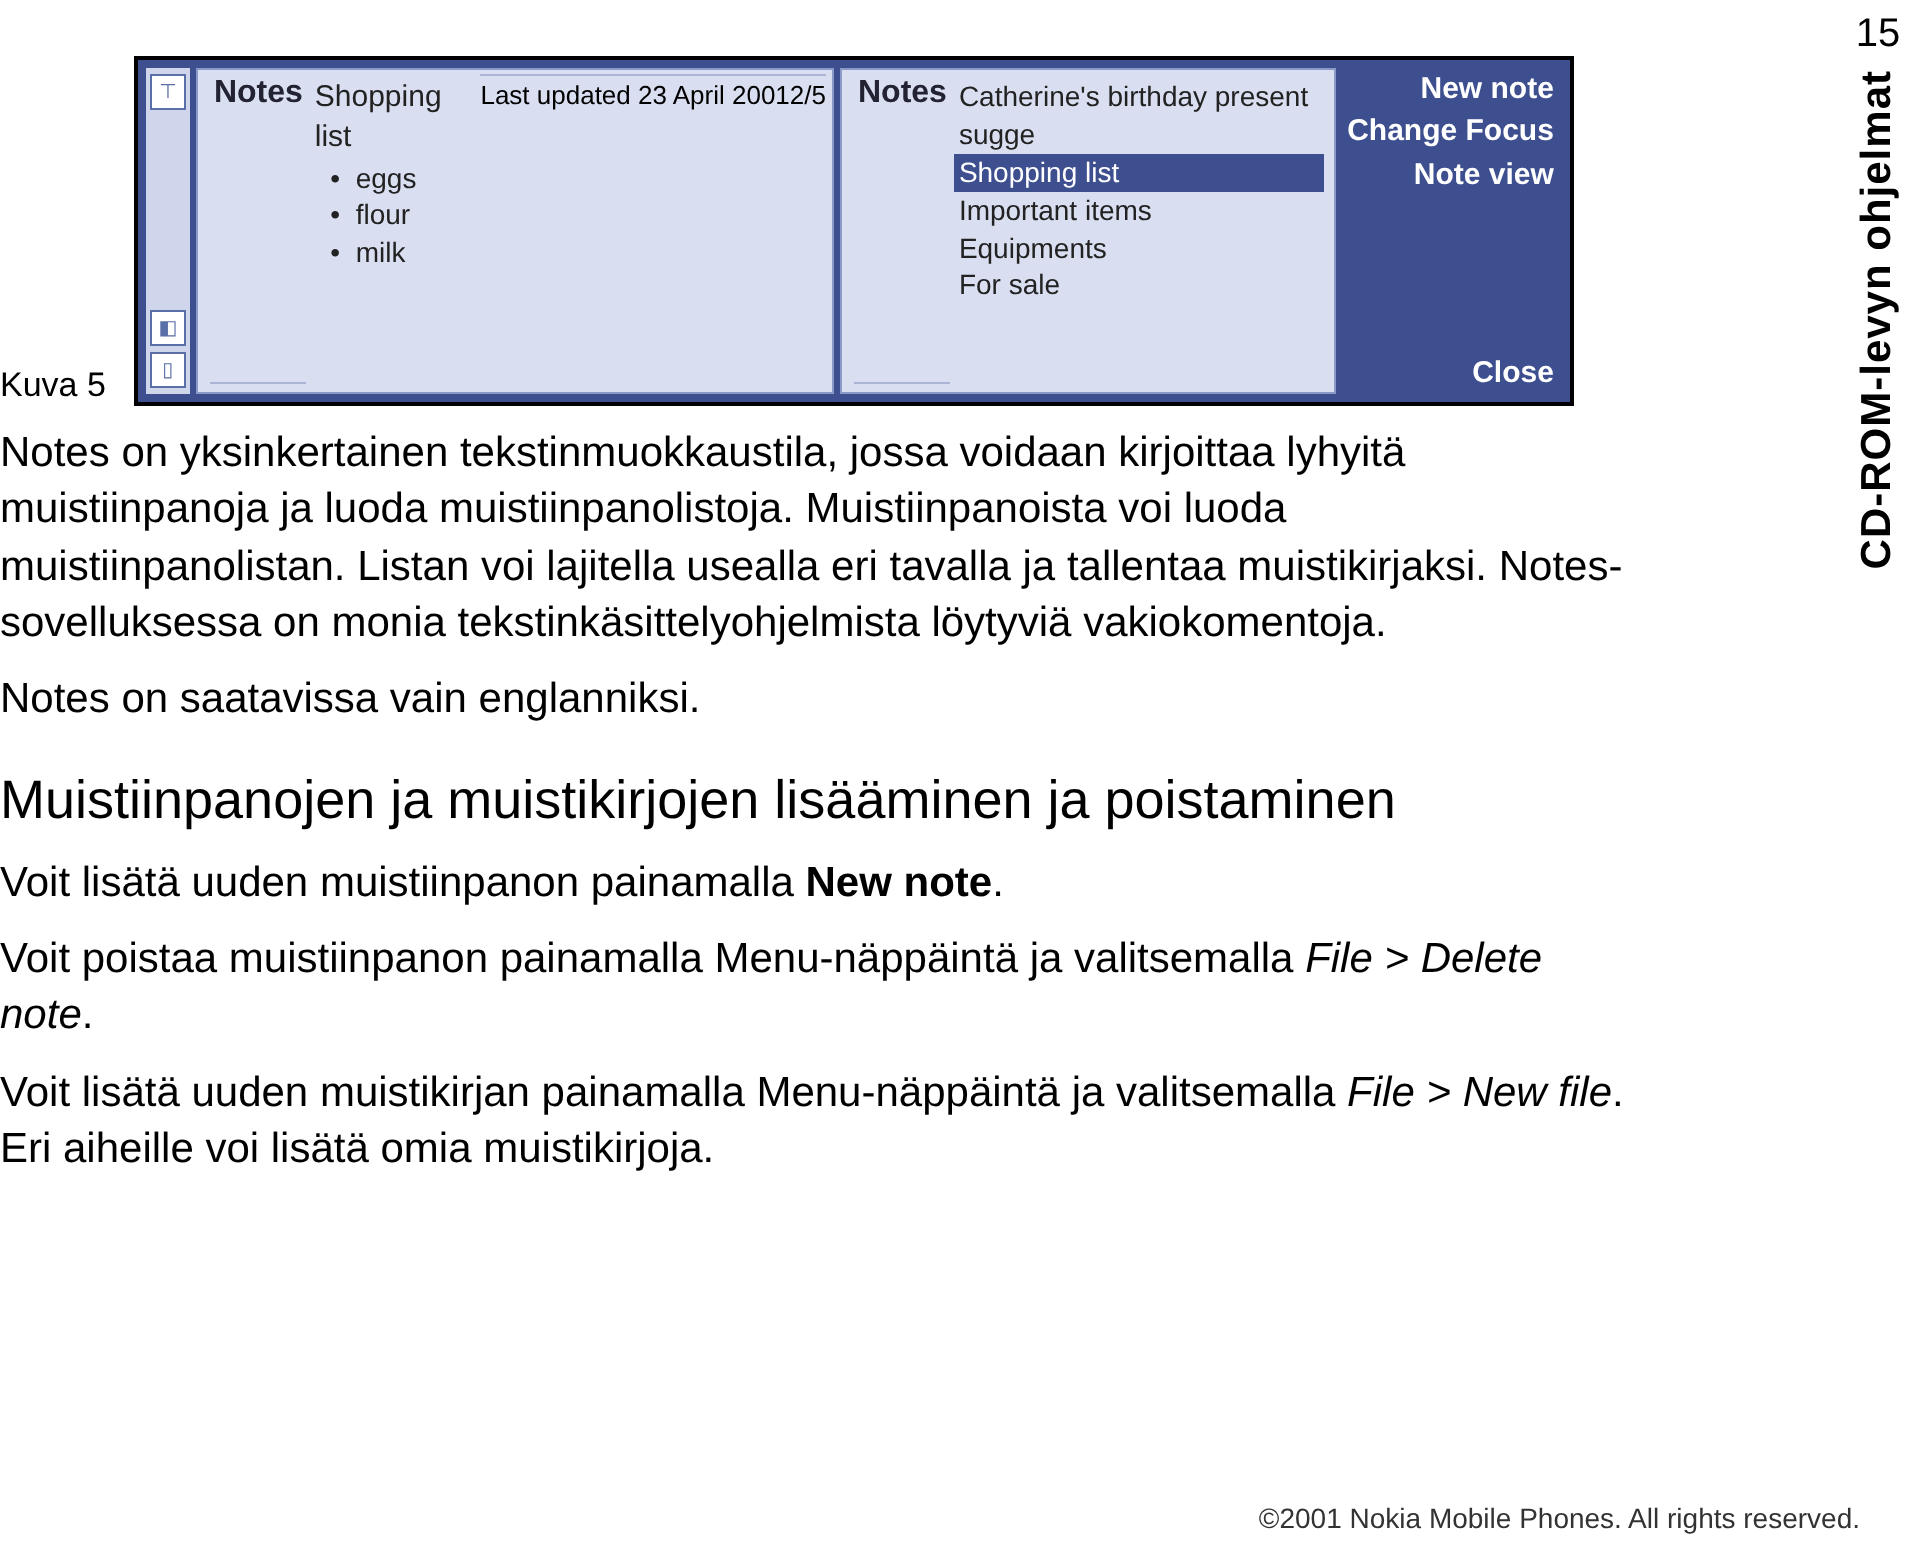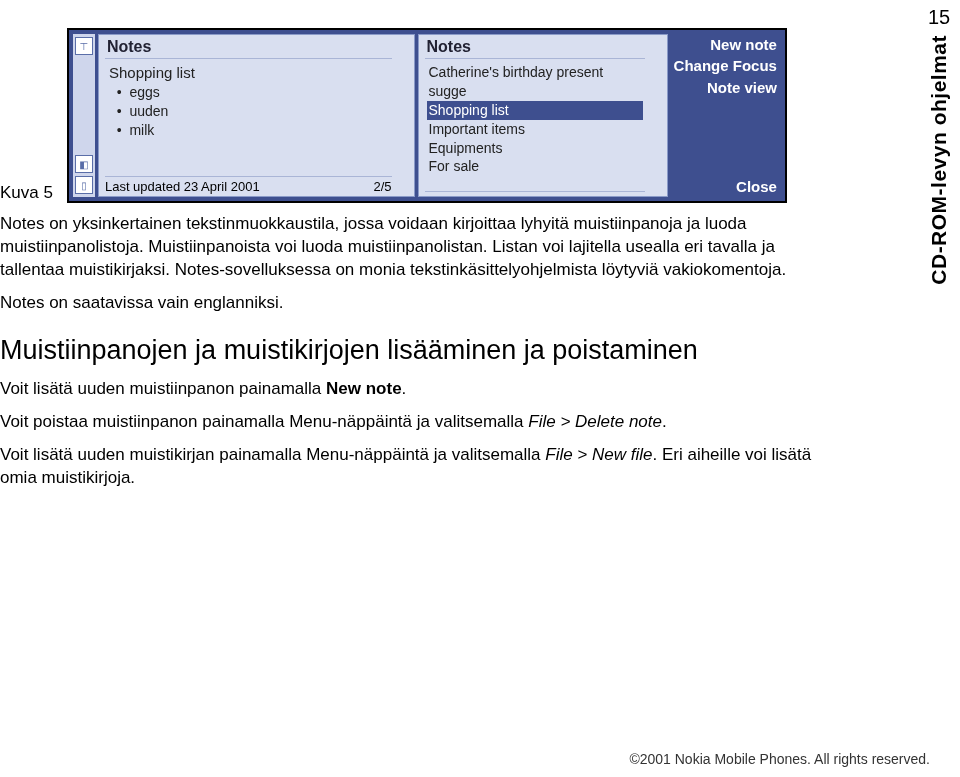--- a/index.html
+++ b/index.html
@@ -40,21 +40,21 @@
     margin: 0 auto;
   }
   h1 { font-family: "Arial Narrow", Arial, sans-serif; font-size: 33px; font-weight: bold; margin: 6px 0 10px 0; letter-spacing:-0.5px;}
   h2 {
     font-family: "Arial Narrow", Arial, sans-serif;
     font-size: 27px;
     font-weight: 500;
     margin: 20px 0 12px 0;
     line-height:1.15;
   }
-  .bodytext { font-size: 17px; line-height: 1.35; margin-bottom: 10px; max-width: 820px;}
+  .bodytext { font-size: 21px; line-height: 1.35; margin-bottom: 10px; max-width: 820px;}
   .bodytext b { font-weight: bold; }
   .bodytext i, .ital { font-style: italic; }
   .kuvalabel { font-size: 17px; }
   .figrow { display: flex; align-items: flex-end; gap: 14px; margin: 8px 0 10px 0;}
   .figwrap { flex: 0 0 auto; }
   .screenshot {
     width: 720px;
     height: 175px;
     border: 2px solid #000;
     background: linear-gradient(#3e4f8f,#3e4f8f);
@@ -78,22 +78,21 @@
     border:1px solid #5a6ea8;
     display:flex;align-items:center;justify-content:center;
     font-size:10px;color:#5a6ea8;
   }
   .spacer{flex:1}
   .pane {
     background: #d9dff0;
     border:1px solid #8a9ac8;
     flex:1 1 0;
     display:flex;
-    flex-direction:column;
-    padding: 2px 22px 2px 6px;
+    padding: 2px 3px 2px 6px;
     position:relative;
   }
   .pane.left { flex:1.3; }
   .pane.right { flex:1; }
   .pane-title {
     font-weight:bold;
     font-size:16px;
     color:#223;
     border-bottom:1px solid #aab5d6;
     padding:1px 2px 2px 2px;
@@ -153,21 +152,21 @@
           <div class="spacer"></div>
           <div class="ic">◧</div>
           <div class="ic">▯</div>
         </div>
 
         <div class="pane left">
           <div class="pane-title">Notes</div>
           <div class="pane-body">
             <div class="row" style="font-size:15px">Shopping list</div>
             <div class="row">&nbsp;&nbsp;•&nbsp;&nbsp;<span>eggs</span></div>
-            <div class="row">&nbsp;&nbsp;•&nbsp;&nbsp;<span>uuden</span></div>
+            <div class="row">&nbsp;&nbsp;•&nbsp;&nbsp;<span>flour</span></div>
             <div class="row">&nbsp;&nbsp;•&nbsp;&nbsp;<span>milk</span></div>
           </div>
           <div class="pane-footer">
             <span>Last updated 23 April 2001</span>
             <span>2/5</span>
           </div>
         </div>
 
         <div class="pane right">
           <div class="pane-title">Notes</div>

